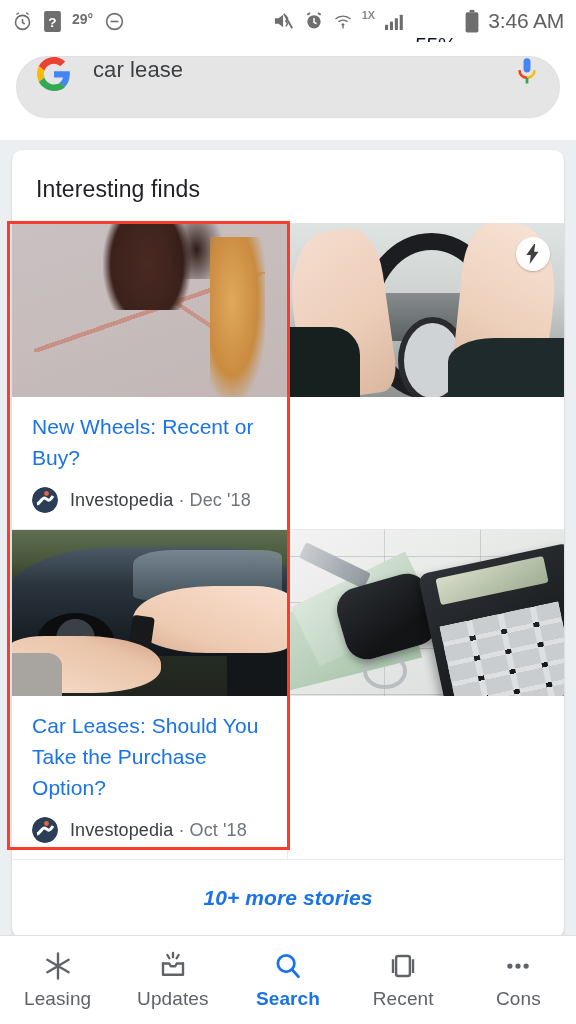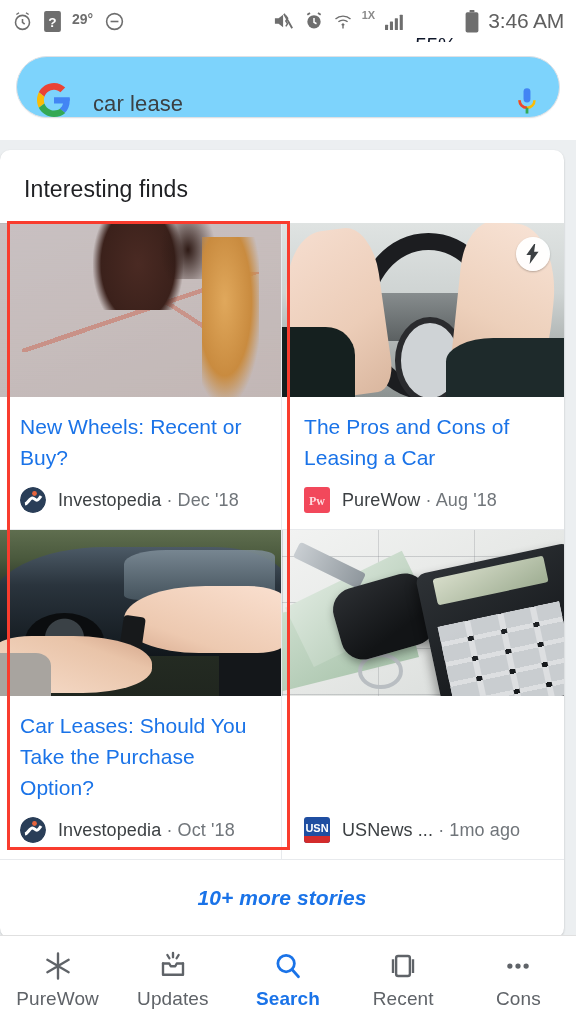--- a/index.html
+++ b/index.html
@@ -23,31 +23,31 @@
   .sb-right > * { margin-left:9px; }
   .sb-temp { font-size:14px; font-weight:bold; color:#6e6e6e; position:relative; top:-2px;}
   .sb-pct { font-size:21px; color:#0f172a; letter-spacing:-0.3px;margin-top:48px;}
   .sb-time { font-size:21px; color:#5f5f5f; letter-spacing:-0.2px;}
   .sb-1x { font-size:11px; font-weight:bold; color:#8a8a8a; position:relative; top:-6px; }
   svg { display:block; }
 
   
   .searchwrap { background:#ffffff; flex:0 0 98px; padding:14px 16px 22px 16px; }
   .searchbar {
-    height:62px; border:1px solid #dfe1e5; border-radius:31px; background:#7dd3fc;
-    display:flex; align-items:flex-end; padding:0 18px 0 20px;
+    height:62px; border:1px solid #dfe1e5; border-radius:31px; background:#e5e5e5;
+    display:flex; align-items:flex-start; padding:0 18px 0 20px;
     box-shadow:0 1px 1px rgba(0,0,0,0.03);
   }
   .search-input-text {
     flex:1; font-size:22px; color:#3c4043; margin-left:22px; letter-spacing:0.1px;
     white-space:nowrap; overflow:hidden;
   }
 
   
-  .content { flex:1 1 auto; padding:10px 12px 0 0; overflow:hidden; }
+  .content { flex:1 1 auto; padding:10px 12px 0 12px; overflow:hidden; }
   .card {
     background:#fff; border-radius:10px; overflow:hidden;
     box-shadow:0 1px 2px rgba(0,0,0,0.12), 0 1px 3px rgba(0,0,0,0.08);
     position:relative;
   }
   .card-title { font-size:23px; color:#202124; padding:26px 0 20px 24px; letter-spacing:0.1px;}
 
   .grid { display:flex; flex-wrap:wrap; position:relative; }
   .tile { width:50%; display:flex; flex-direction:column; position:relative; background:#fff; }
   .tile.left { border-right:1px solid #e8eaed; }
@@ -320,36 +320,20 @@
                 <div class="handR"></div>
               <div class="sleeve"></div>
                 <div class="sleeveL"></div>
             </div>
             <div class="amp">
               <svg width="16" height="20" viewBox="0 0 12 18" fill="#3c4043">
                   <path d="M7 0L0 10h4l-1 8 8-11H7l1-7z"></path>
                 </svg>
             </div>
           </div>
-          <div class="tile-body">
-            <div class="headline">The Pros and Cons of Leasing a Car</div>
-            <div class="srcrow">
-              <span class="favicon square">
-                <svg width="26" height="26" viewBox="0 0 26 26">
-                  <rect width="26" height="26" fill="#f2485b"></rect>
-                  <text x="13" y="18" font-size="12" font-weight="bold" fill="#ffd9dd" text-anchor="middle" font-family="Liberation Serif, serif">Pw</text>
-                </svg>
-              </span>
-              <span class="srctext">
-                <span class="srcname">PureWow</span>
-                <span class="srcdate">·</span>
-                <span class="srcdate">Aug '18</span>
-              </span>
-            </div>
-          </div>
         </div>
 
         <div class="tile left">
           <div class="thumb small">
             <div class="art art3">
               <div class="car"></div>
                 <div class="glass"></div>
                 <div class="wheelw"></div>
               <div class="sleeveA"></div>
                 <div class="handA"></div>
@@ -385,34 +369,20 @@
                 <div class="bill2"></div>
               <div class="keyblade"></div>
                 <div class="ring"></div>
                 <div class="fob"></div>
               <div class="calc"></div>
                 <div class="screen2"></div>
                 <div class="keys"></div>
             </div>
           </div>
           <div class="tile-body">
-            <div class="srcrow">
-              <span class="favicon square">
-                <svg width="26" height="26" viewBox="0 0 26 26">
-                  <rect width="26" height="26" fill="#1f4ea1"></rect>
-                  <rect y="19" width="26" height="7" fill="#d32b2b"></rect>
-                  <text x="13" y="15" font-size="11" font-weight="bold" fill="#ffffff" text-anchor="middle" font-family="Liberation Sans, sans-serif">USN</text>
-                </svg>
-              </span>
-              <span class="srctext">
-                <span class="srcname">USNews ...</span>
-                <span class="srcdate">·</span>
-                <span class="srcdate">1mo ago</span>
-              </span>
-            </div>
           </div>
         </div>
 
       </div>
 
       <div class="more">
         <span class="more-link">10+ more stories</span>
       </div>
     </div>
 
@@ -420,21 +390,21 @@
   </div>
 
   <div class="navbar">
 
     <div class="navitem">
       <span>
         <svg width="30" height="30" viewBox="0 0 24 24" stroke="#5f6368" stroke-width="1.9" stroke-linecap="round">
           <path d="M12 2v20M3.5 7l17 10M20.5 7l-17 10"></path>
         </svg>
       </span>
-      <span class="navlabel">PureWow</span>
+      <span class="navlabel">Leasing</span>
     </div>
 
     <div class="navitem">
       <span>
         <svg width="30" height="30" viewBox="0 0 24 24" fill="none" stroke="#5f6368" stroke-width="1.9" stroke-linecap="round" stroke-linejoin="round">
           <path d="M4 10v9h16v-9"></path>
             <path d="M4 10h5l1.2 2.2h3.6L15 10h5"></path>
           <path d="M12 1.5v3.4M7.5 3.2l1.6 2.6M16.5 3.2l-1.6 2.6"></path>
         </svg>
       </span>

